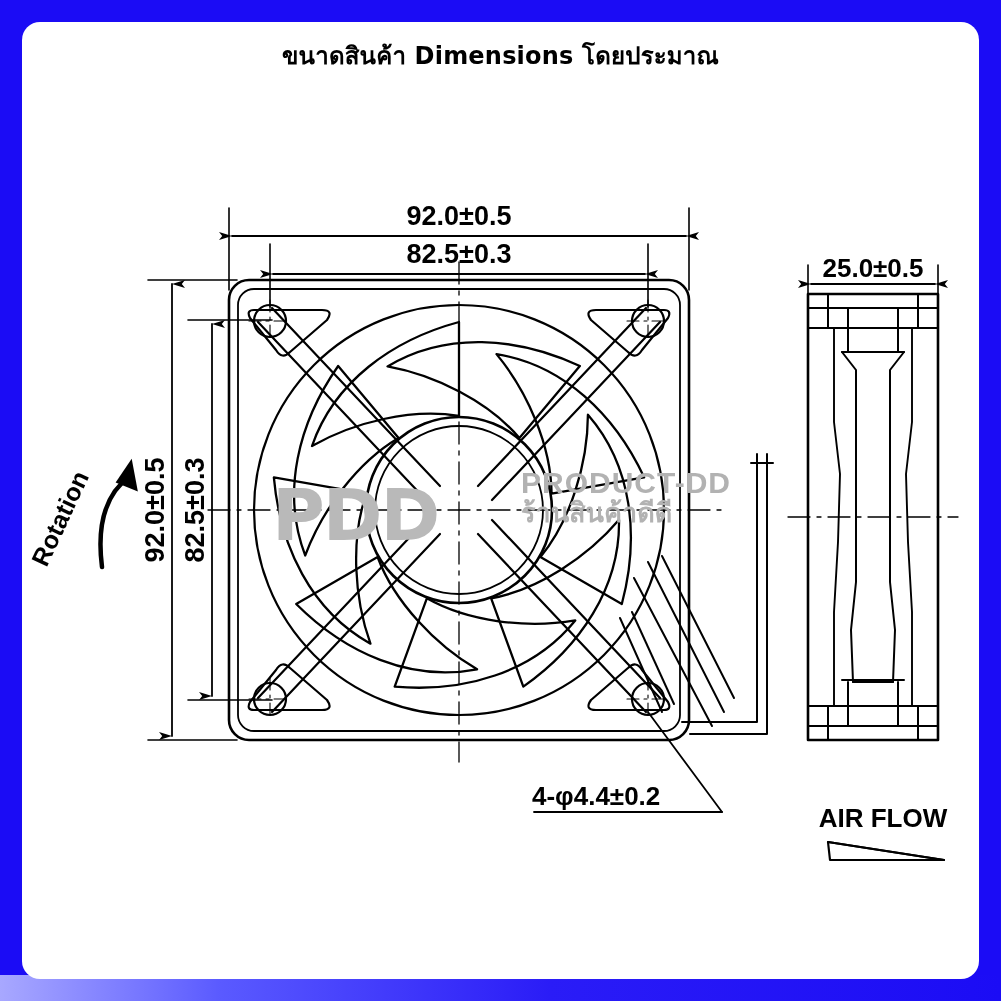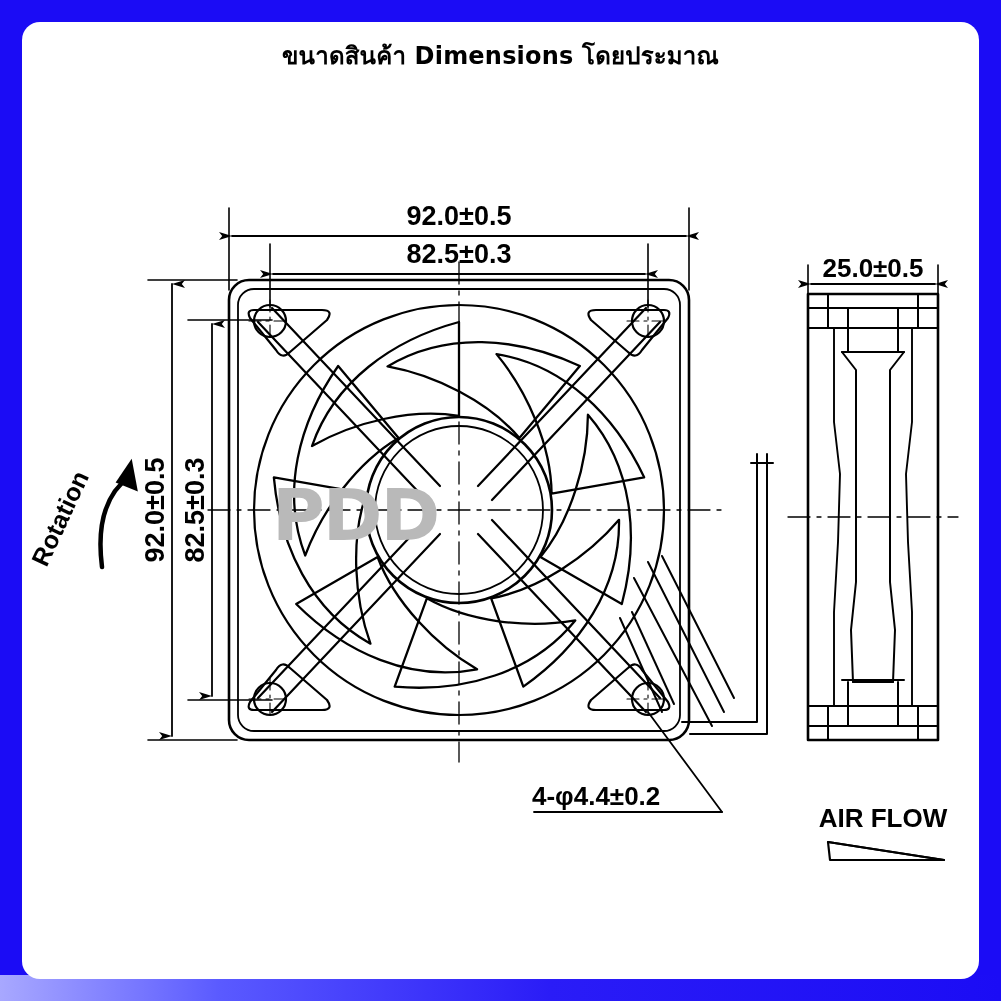--- a/index.html
+++ b/index.html
@@ -270,14 +270,18 @@
       <text x="510" y="783" font-size="26" font-weight="bold" text-anchor="start">4-φ4.4±0.2</text>
 
       <text x="851" y="255" font-size="26" font-weight="bold" text-anchor="middle">25.0±0.5</text>
 
       <text x="861" y="805" font-size="26" font-weight="bold" text-anchor="middle">AIR FLOW</text>
     </g>
   </svg>
   </div>
 
   <div class="wm wm-pdd">PDD</div>
+  <div class="wm wm-lines">
+    <div class="l1">PRODUCT-DD</div>
+    <div class="l2">ร้านสินค้าดีดี</div>
+  </div>
 
 </div>
 
 </body></html>

